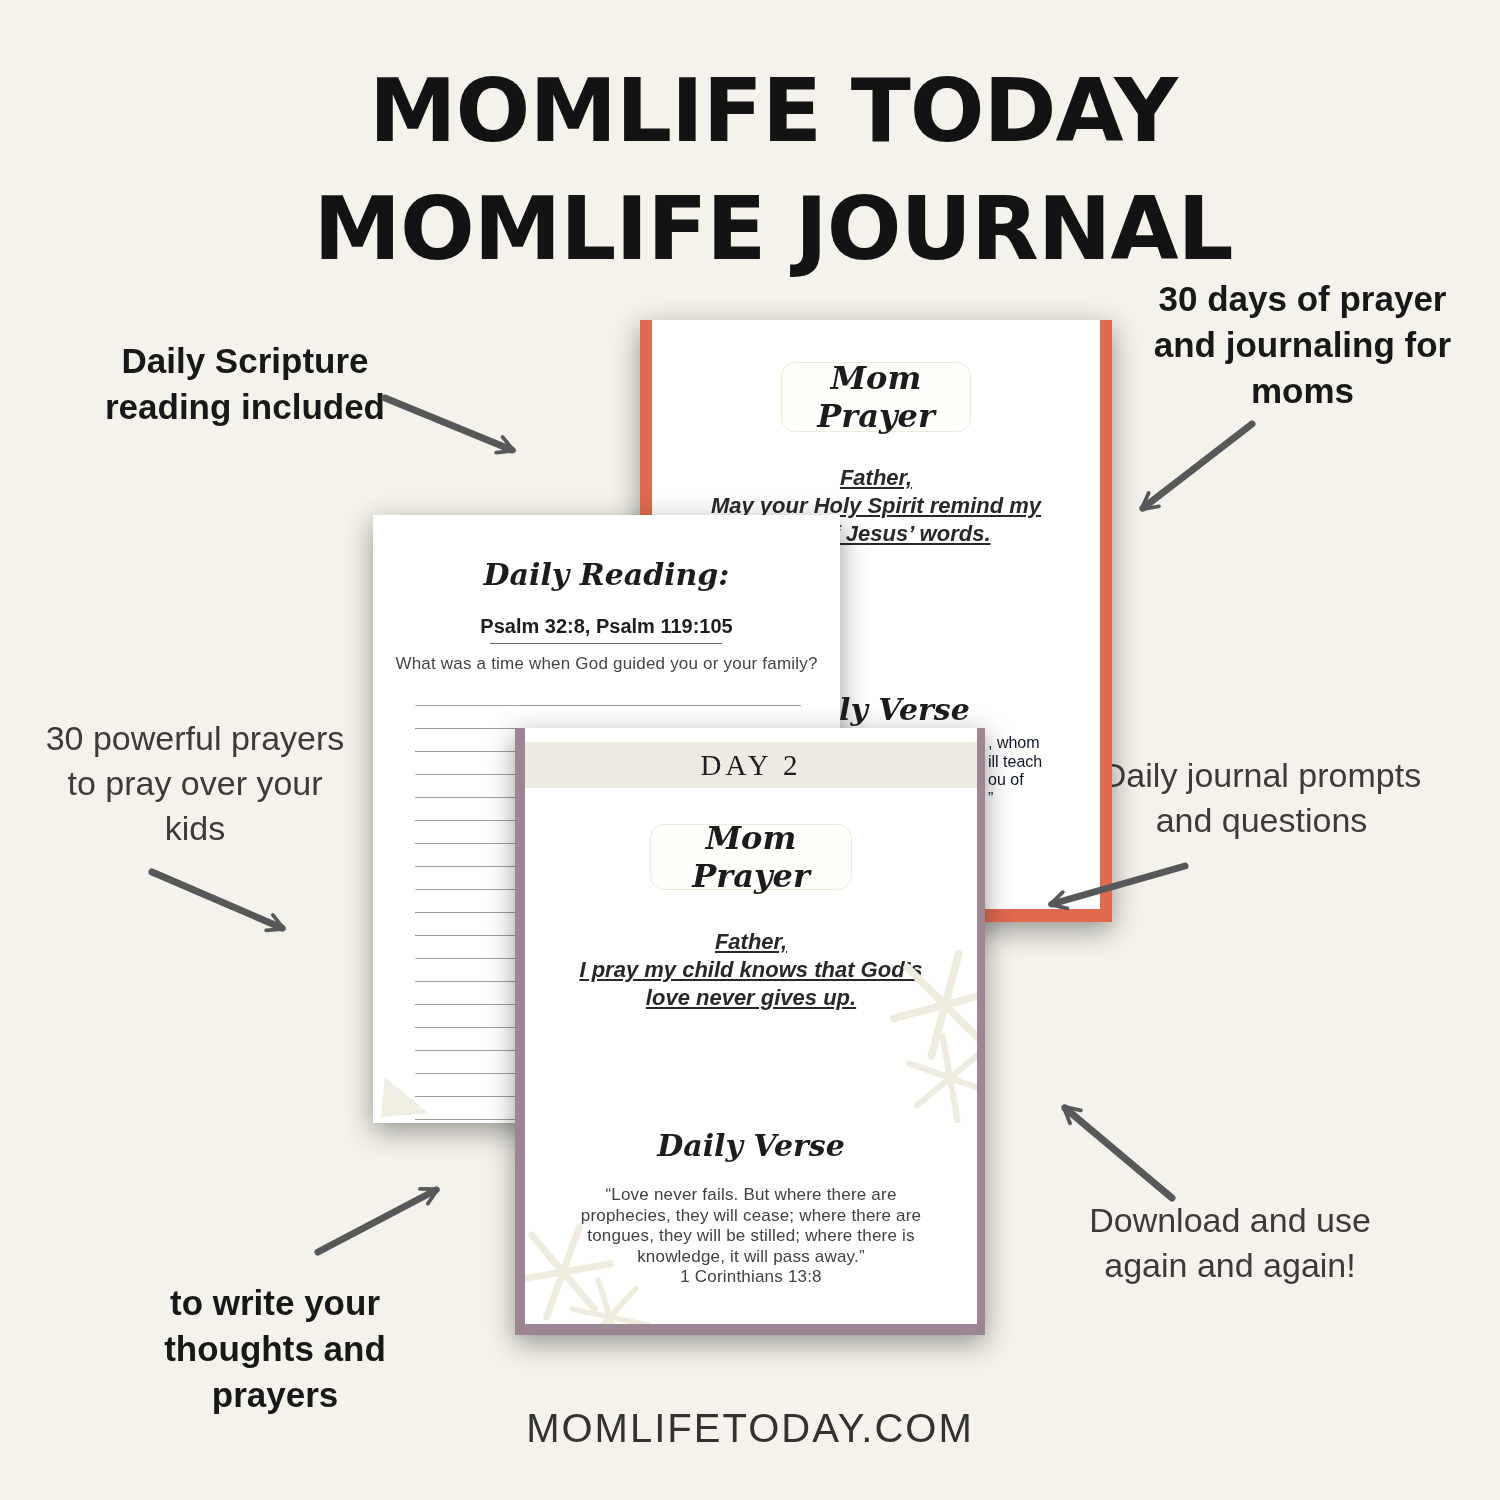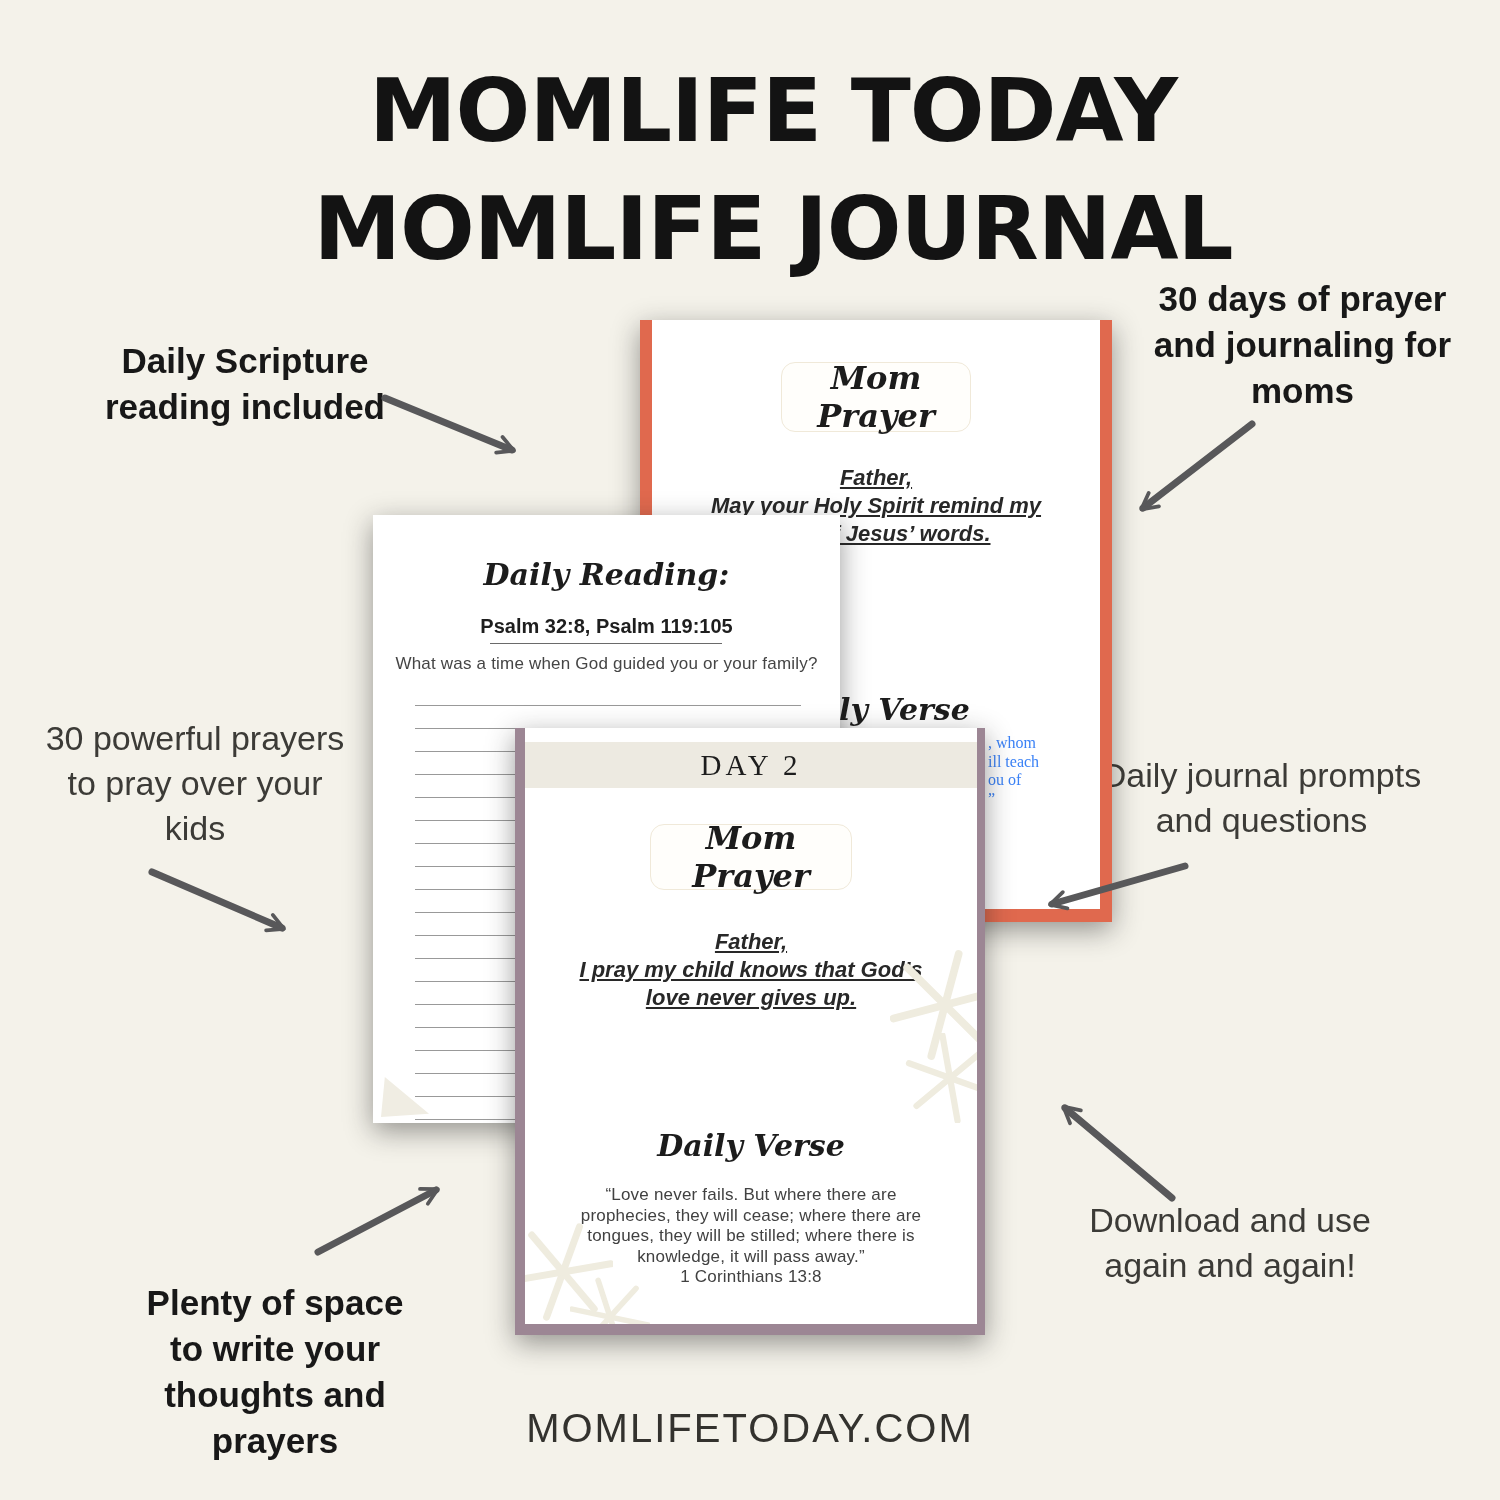--- a/index.html
+++ b/index.html
@@ -45,21 +45,21 @@
           color:#282828;text-align:center;text-decoration:underline;}
   .verse-text{font-size:17px;line-height:20.5px;color:#414141;text-align:center;
               letter-spacing:.2px;}
 
   
   #page-orange .badge{margin-top:42px;width:188px;height:68px;}
   #page-orange .badge .script{font-size:32px;}
   #page-orange .prayer{margin-top:32px;}
   #orange-verse-heading{top:372px;left:0;width:100%;font-size:30px;}
   #orange-fragments{left:336px;top:414px;font-size:16px;line-height:18.5px;
-                    color:#3b82f6;text-align:left;font-family:Liberation Serif, serif;}
+                    color:#0f172a;text-align:left;}
 
   
   #reading-heading{top:42px;left:0;width:100%;font-size:30px;}
   #reading-refs{top:100px;left:0;width:100%;text-align:center;font-weight:700;
                 font-size:20px;color:#1e1e1e;}
   #reading-rule{top:128px;left:117px;width:232px;border-top:1.5px solid #6a6a6a;}
   #reading-prompt{top:139px;left:0;width:100%;text-align:center;font-size:17px;
                   color:#454545;letter-spacing:.2px;}
   #reading-lines{left:42px;top:668px;width:386px;height:438px;top:168px;
      background:repeating-linear-gradient(to bottom,
@@ -111,21 +111,20 @@
   <span class="line">to pray over your</span>
   <span class="line">kids</span>
 </div>
 
 <div id="anno-prompts" class="abs anno anno-light">
   <span class="line">Daily journal prompts</span>
   <span class="line">and questions</span>
 </div>
 
 <div id="anno-plenty" class="abs anno anno-bold">
-  <span class="line">Plenty of space</span>
   <span class="line">to write your</span>
   <span class="line">thoughts and</span>
   <span class="line">prayers</span>
 </div>
 
 <div id="anno-download" class="abs anno anno-light">
   <span class="line">Download and use</span>
   <span class="line">again and again!</span>
 </div>
 

